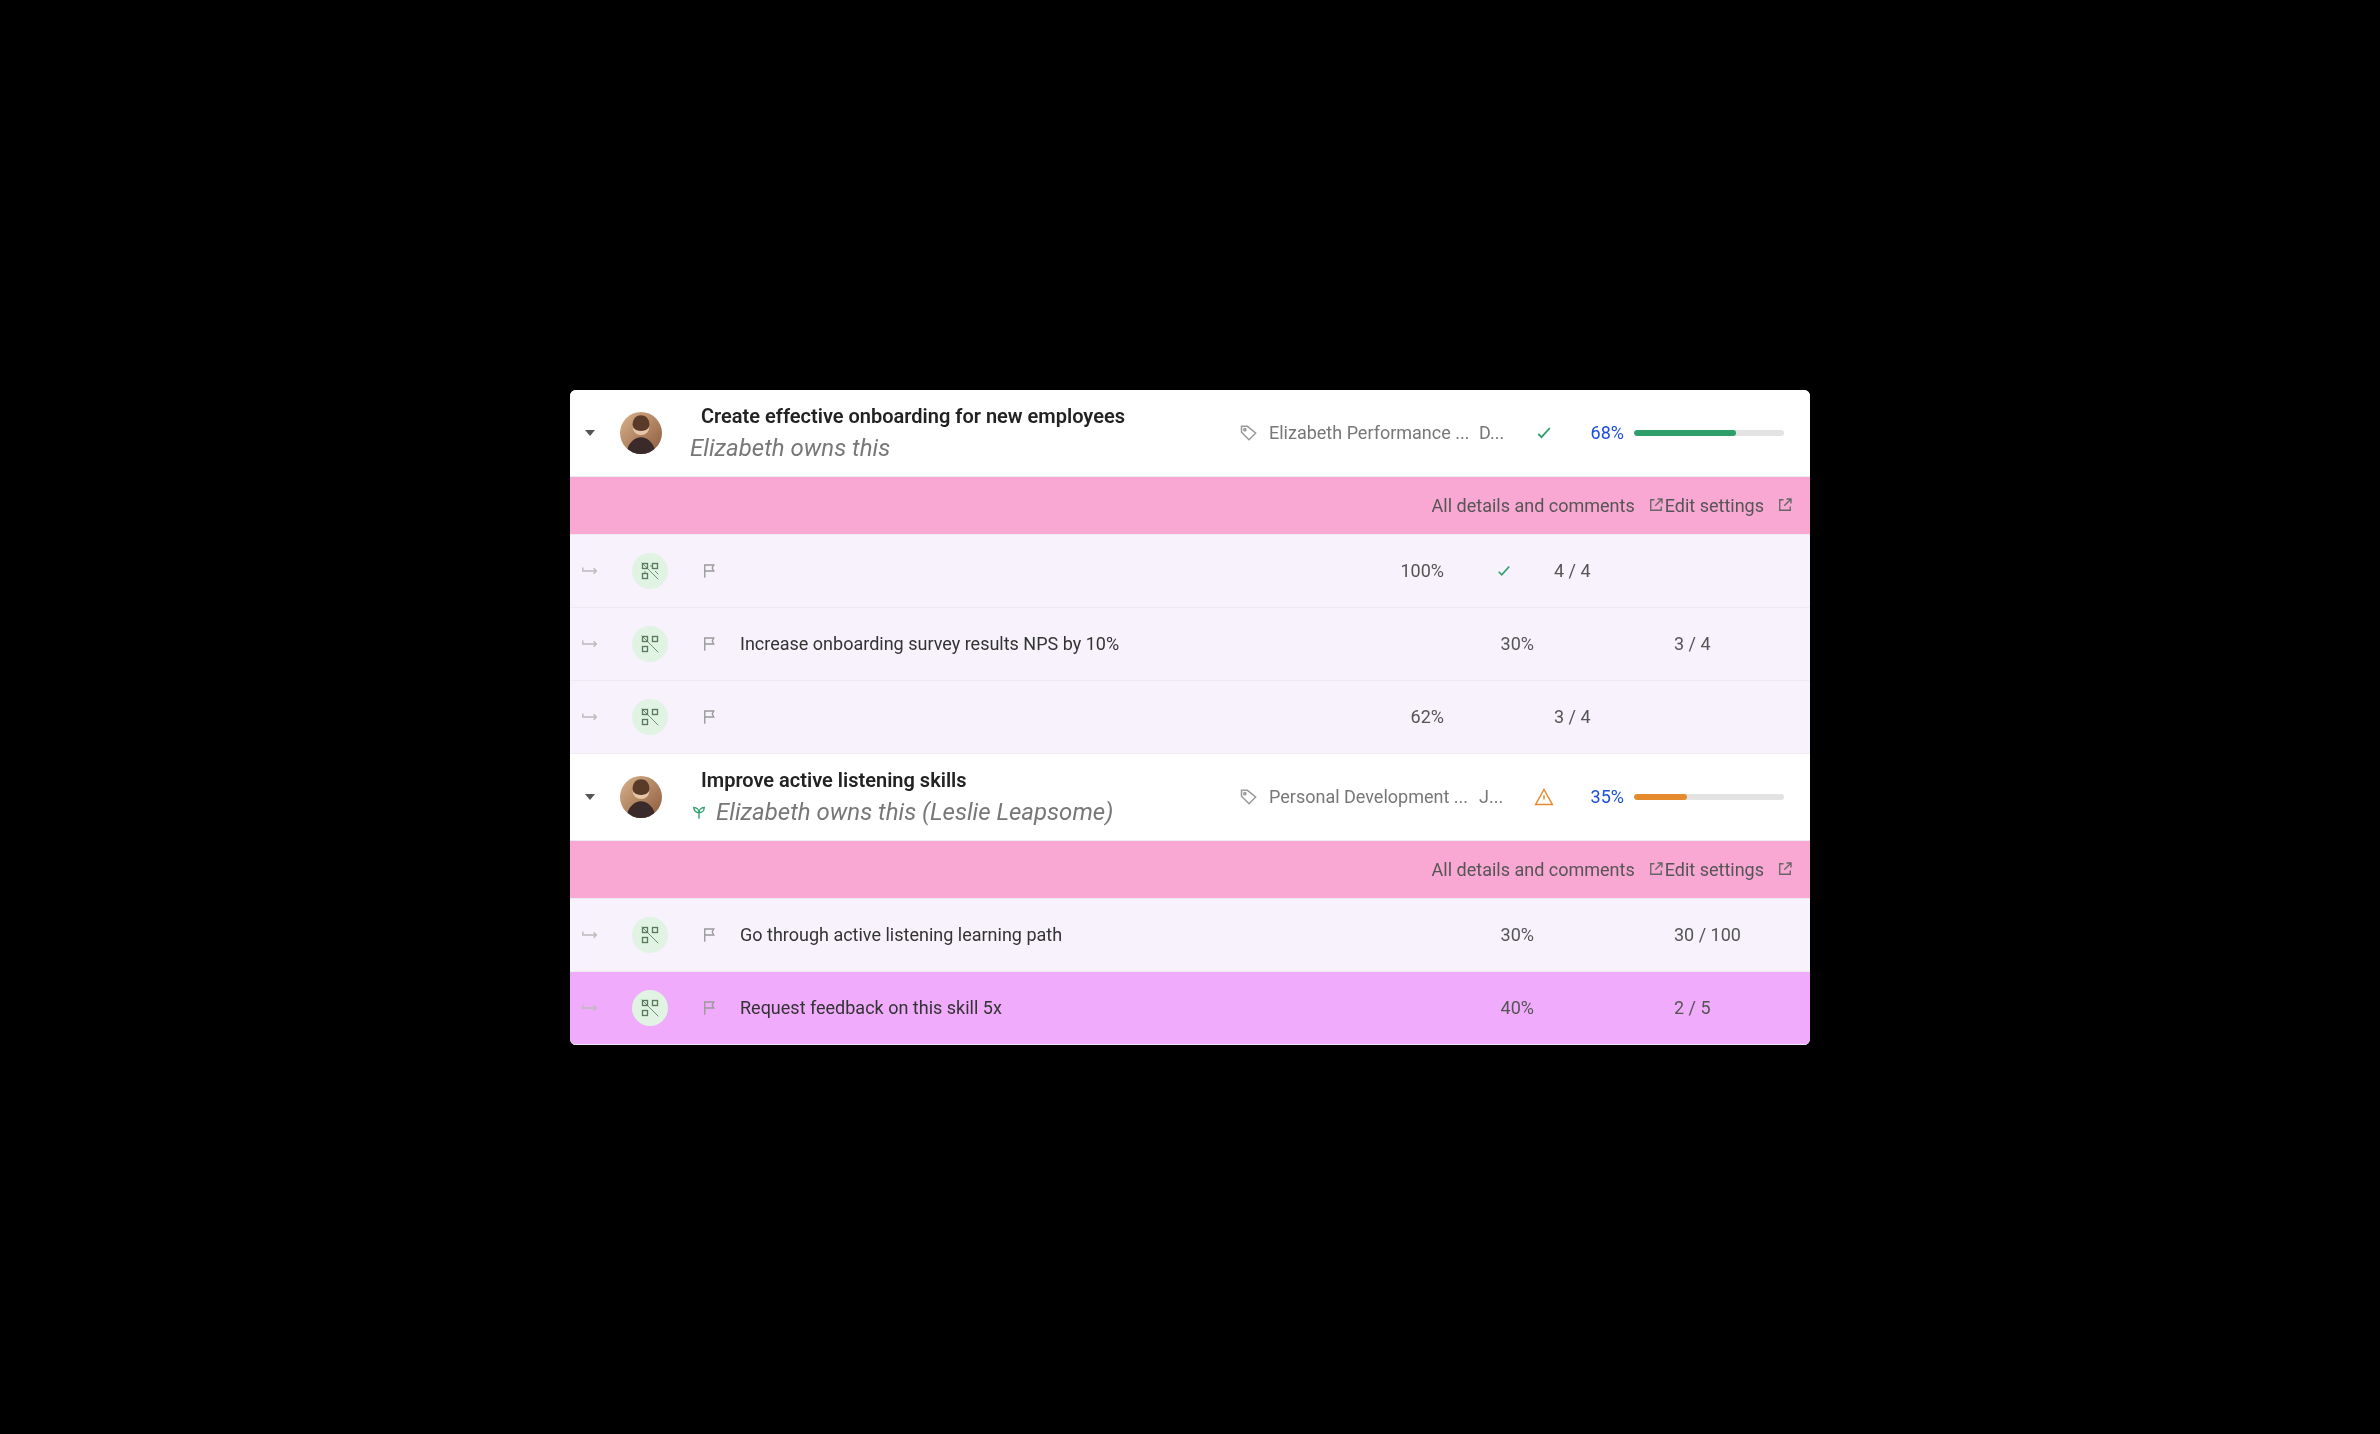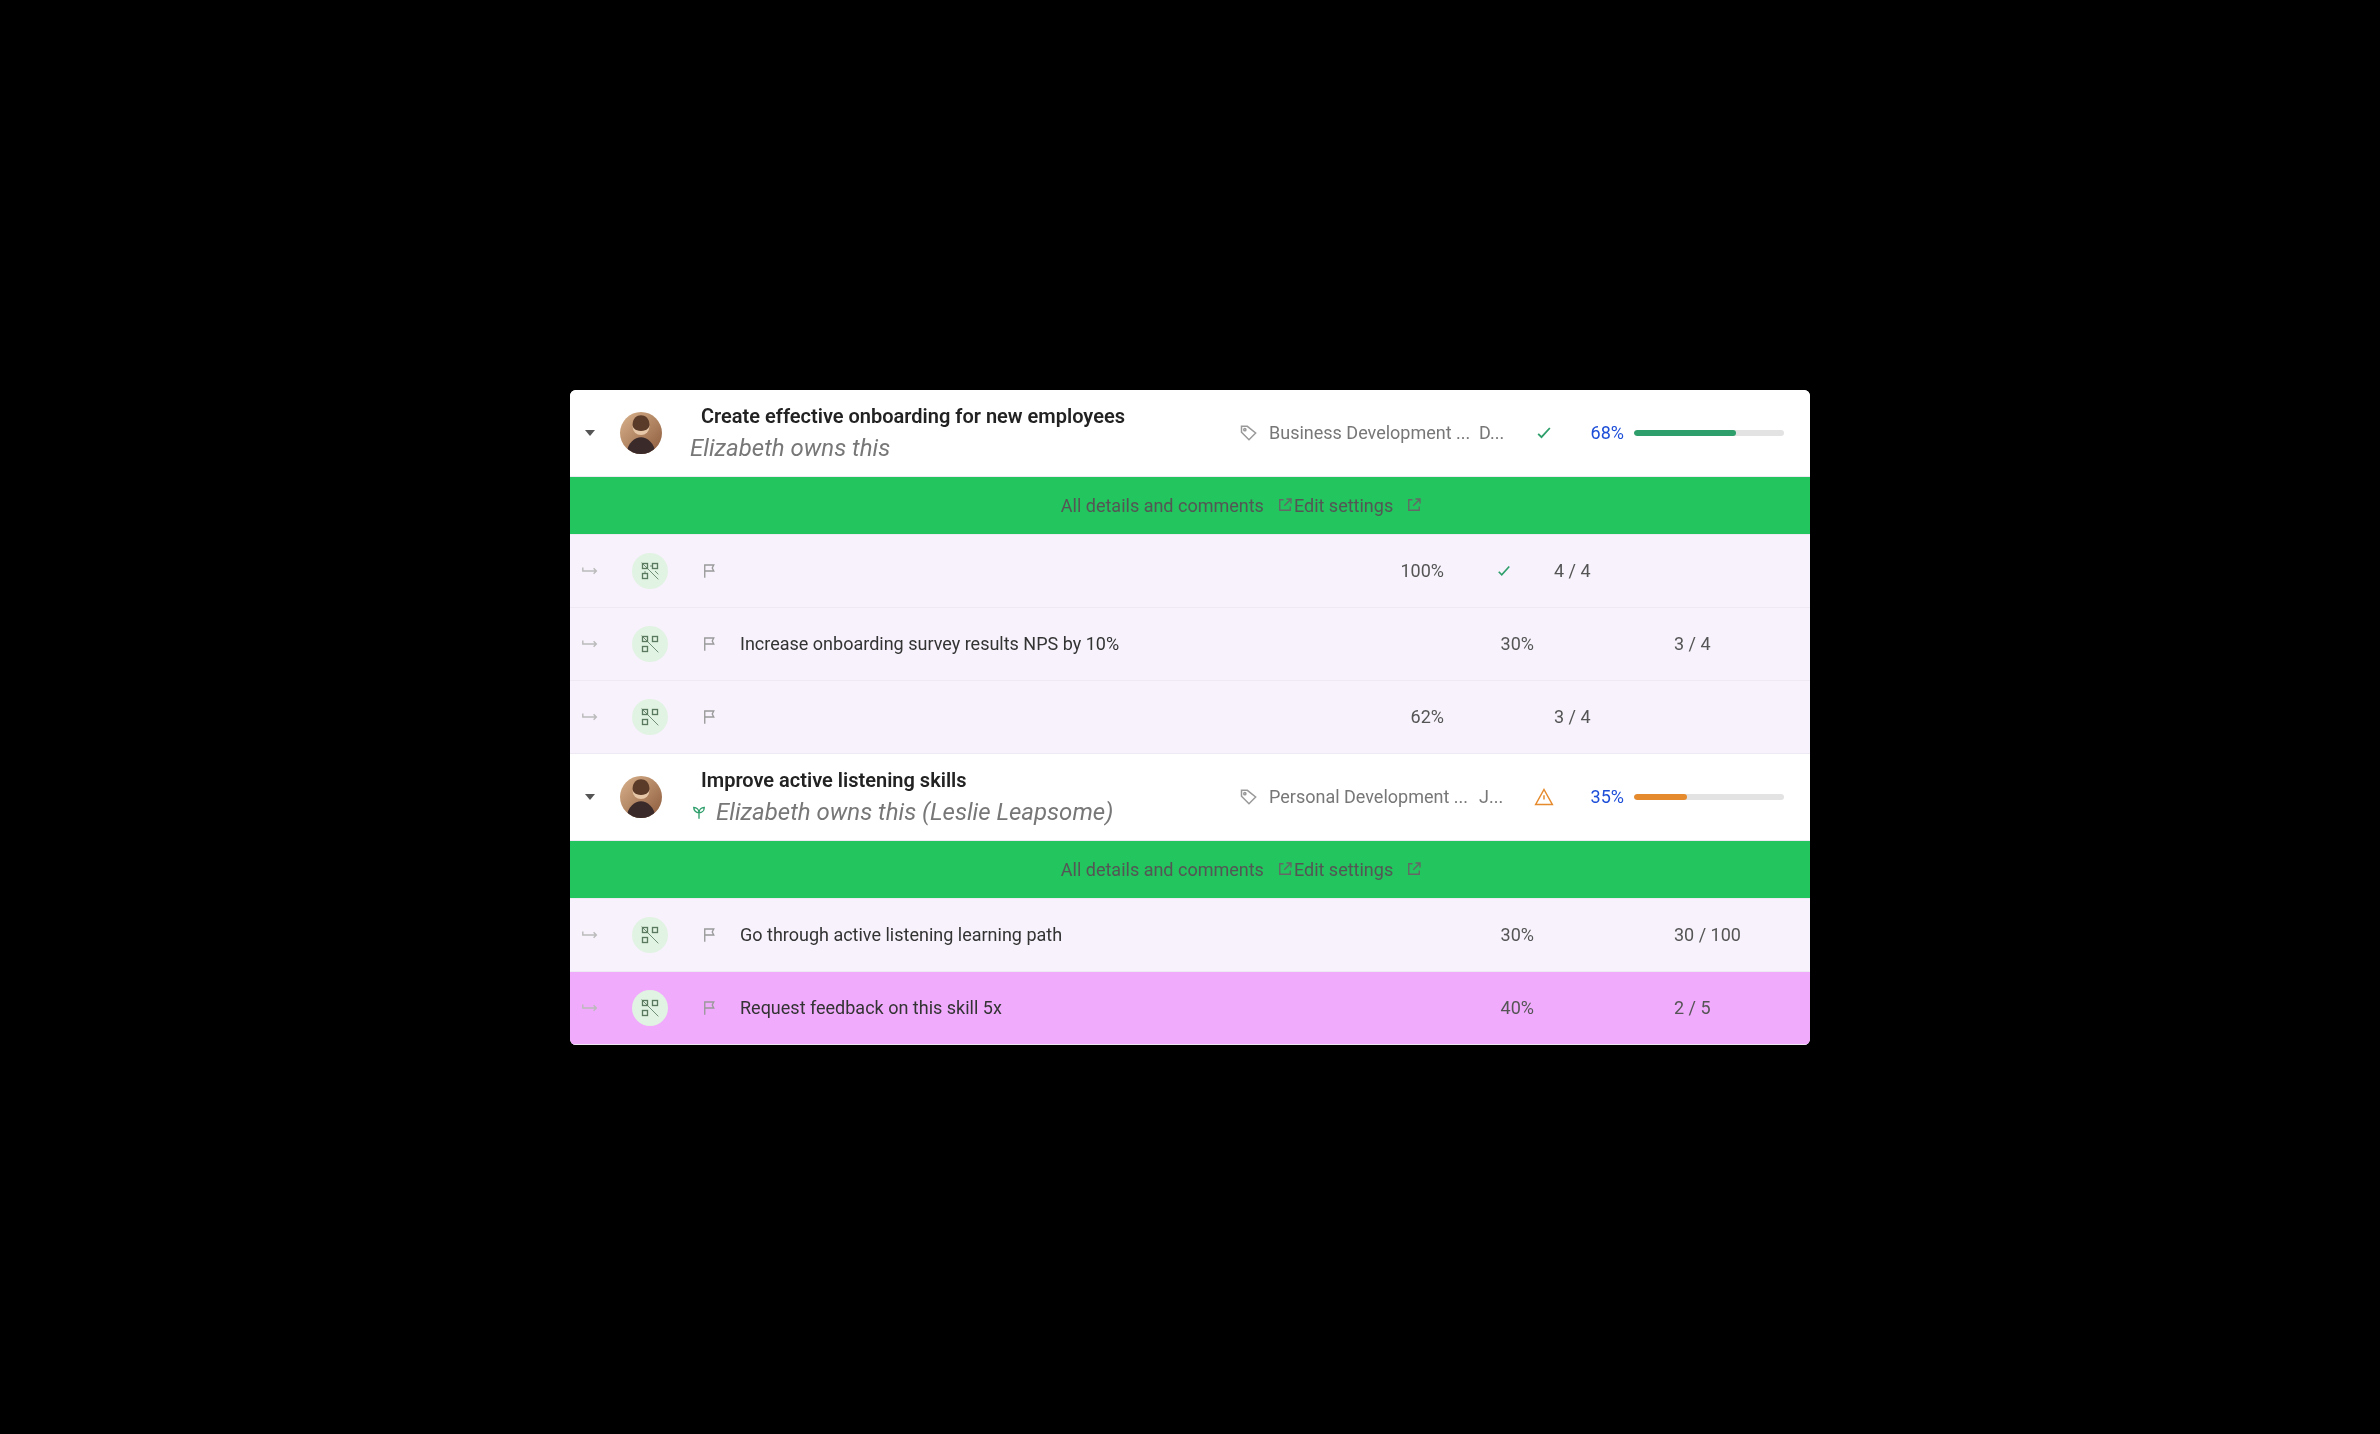--- a/index.html
+++ b/index.html
@@ -59,24 +59,24 @@
   .warn { color:#e68a2e; }
   .pct-cell { color:#1d4ed8; font-size:18px; text-align:right; }
   .bar-cell { display:flex; align-items:center; }
   .bar { width:150px; height:6px; background:#e3e3e3; border-radius:3px; overflow:hidden; }
   .bar-fill { height:100%; border-radius:3px; }
   .bar-green { background:#2e9e6b; }
   .bar-orange { background:#e68a2e; }
 
   
   .settings-row {
-    background:#22c55e;
+    background:#f9a8d4;
     display:flex;
     align-items:center;
-    justify-content:center;
+    justify-content:flex-end;
     padding:18px 16px 18px 120px;
     border-top:1px solid #eee9f2;
     border-bottom:1px solid #eee9f2;
   }
   .link-btn {
     display:flex; align-items:center; gap:12px;
     color:#555; font-size:18px; cursor:pointer;
   }
 
   
@@ -125,21 +125,21 @@
       <div class="obj-title">Create effective onboarding for new employees</div>
       <div class="owner-line">
         <span>Elizabeth owns this</span>
       </div>
     </div>
     <div class="tag-cell">
       <svg class="tag-icon" width="20" height="20" viewBox="0 0 24 24" fill="none" stroke="#999" stroke-width="1.8">
         <path d="M20 12l-8 8-9-9V4h7l10 8z"></path>
           <circle cx="7" cy="8" r="1.3"></circle>
       </svg>
-      <span>Business Development ...</span>
+      <span>Elizabeth Performance ...</span>
     </div>
     <div class="code-cell">D...</div>
     <div class="status-cell">
       <svg class="check" width="20" height="20" viewBox="0 0 24 24" fill="none" stroke="currentColor" stroke-width="2.2">
         <path d="M5 13l4 4 10-11"></path>
       </svg>
     </div>
     <div class="pct-cell">68%</div>
     <div class="bar-cell">
       <div class="bar">

